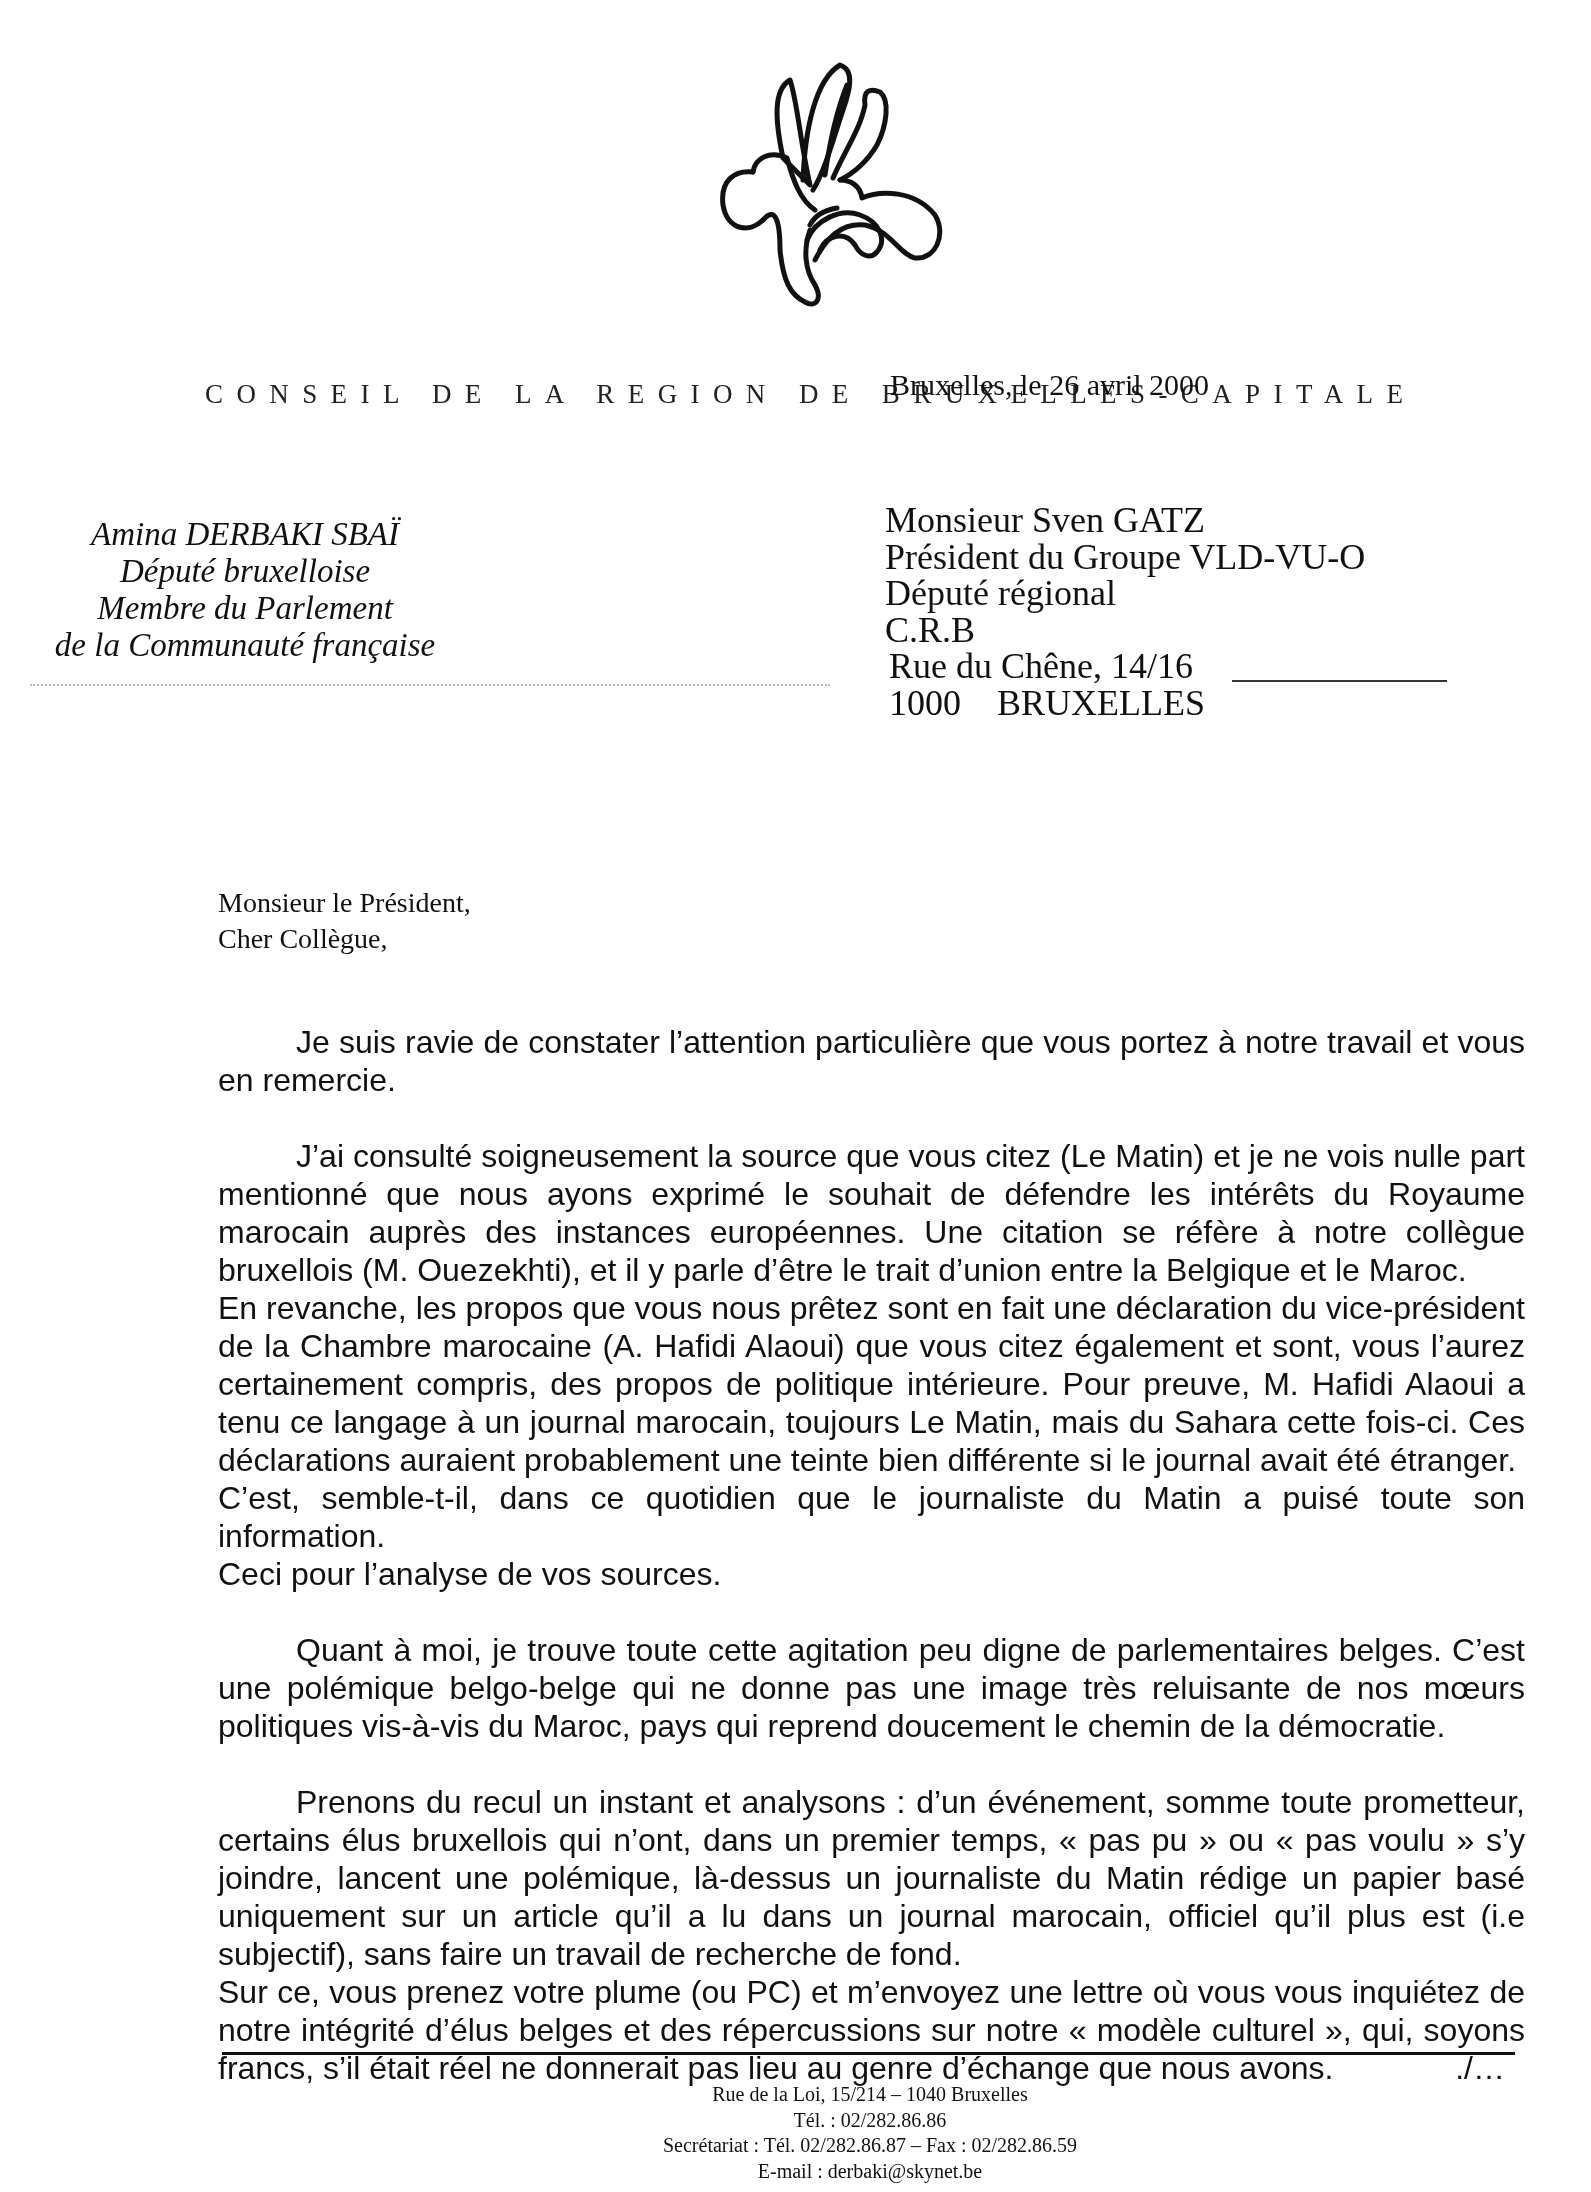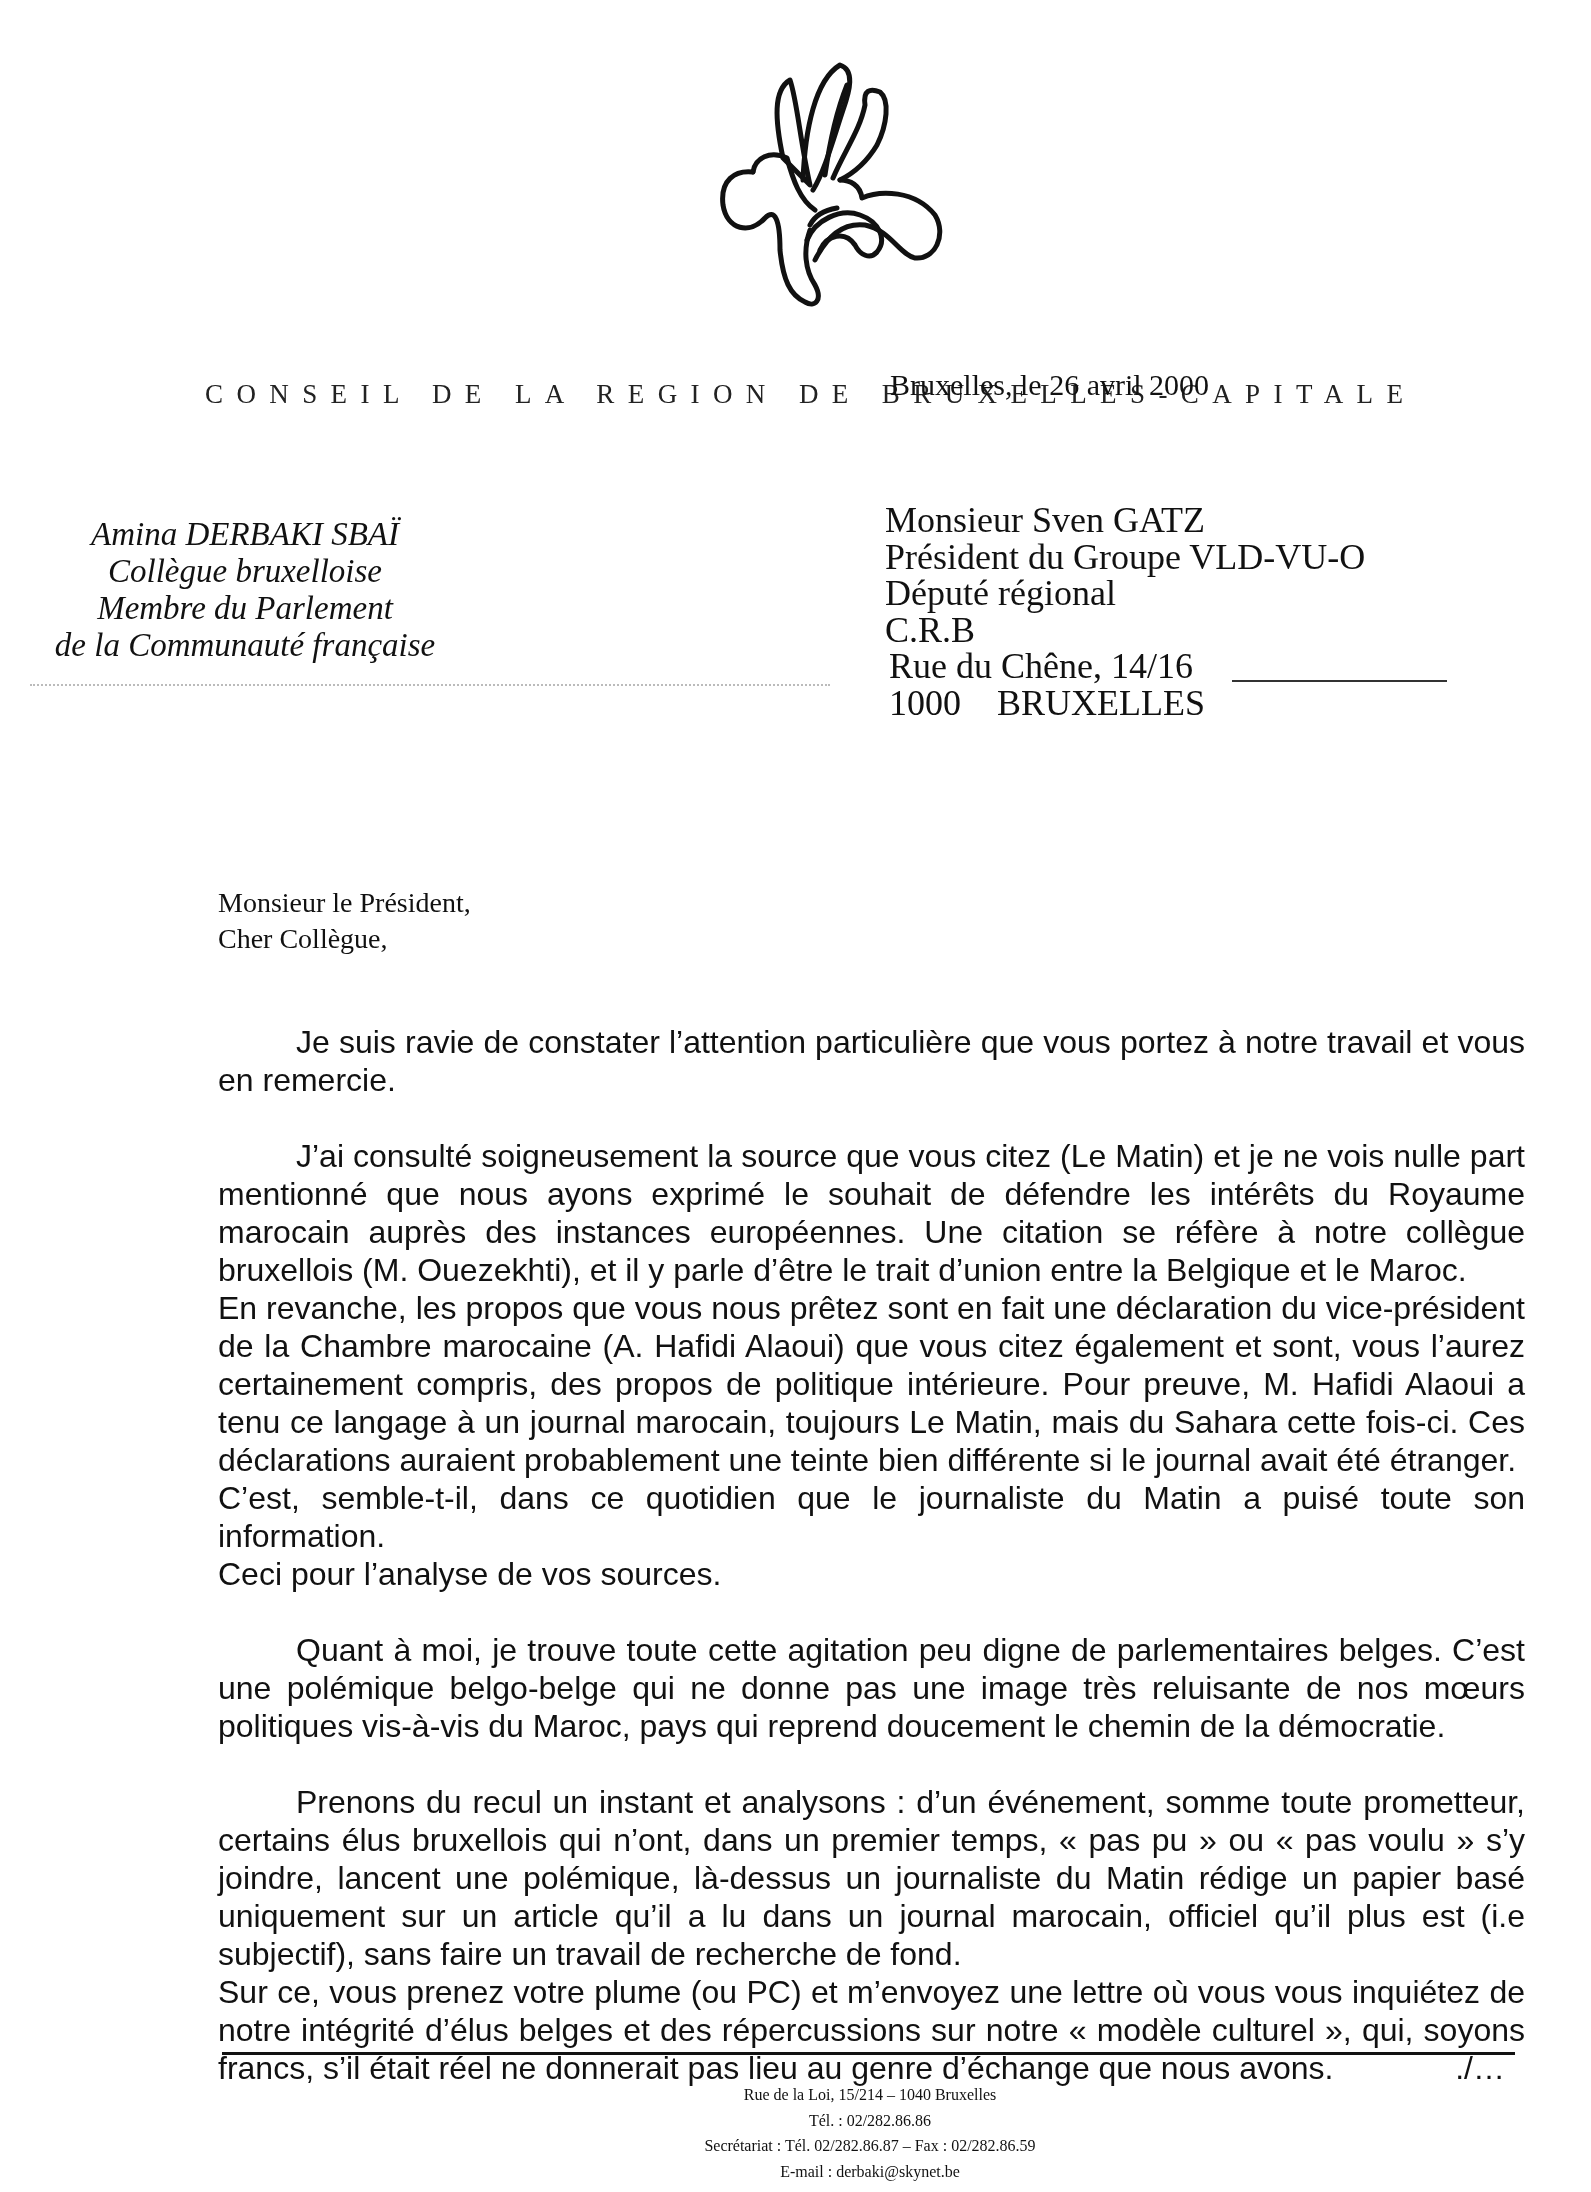--- a/index.html
+++ b/index.html
@@ -13,21 +13,21 @@
   #recipient { left:885px; top:502px; font-family:"Liberation Serif", serif; font-size:36px; line-height:36.5px; white-space:nowrap; }
   #recipient .indent { padding-left:4px; }
   #addr-rule { left:1232px; top:680px; width:215px; border-top:2px solid #333; height:0; }
   #salutation { left:218px; top:885px; font-family:"Liberation Serif", serif; font-size:28px; line-height:36px; }
   #body { left:218px; top:1023px; width:1307px; font-family:Liberation Sans, sans-serif; font-size:32px; line-height:38px; text-align:justify; }
   #body p { margin:0 0 38px 0; }
   #body .indent { text-indent:78px; }
   #body .last-par { margin-bottom:0;margin-top:12px; }
   #continued { display:inline-block; float:right; margin-right:20px; }
   #footer-rule { left:222px; top:2052px; width:1293px; height:0; border-top:3px solid #111; }
-  #footer { left:570px; top:2082px; width:600px; text-align:center; font-family:"Liberation Serif", serif; font-size:16px; line-height:25.5px; }
+  #footer { left:570px; top:2082px; width:600px; text-align:center; font-family:"Liberation Serif", serif; font-size:20px; line-height:25.5px; }
   .line { display:block; }
 </style>
 </head>
 <body>
 
 <svg id="logo" class="abs" viewBox="0 0 330 300" xmlns="http://www.w3.org/2000/svg">
   <g fill="none" stroke="#111" stroke-width="5" stroke-linejoin="round" stroke-linecap="round">
 
     <path d="M118 128 C 110 90, 108 60, 125 50 C 132 70, 135 110, 145 155 Z"></path>
 
@@ -45,21 +45,21 @@
     <path d="M145 195 C 150 185, 160 180, 172 178"></path>
   </g>
 </svg>
 
 <div id="council" class="abs" style="text-transform:uppercase; font-size:27px;margin-top:46px;">Conseil de la Region de Bruxelles-Capitale</div>
 
 <div id="date" class="abs">Bruxelles, le 26 avril 2000</div>
 
 <div id="sender" class="abs">
   <span class="line">Amina DERBAKI SBAÏ</span>
-  <span class="line">Collègue bruxelloise</span>
+  <span class="line">Député bruxelloise</span>
   <span class="line">Membre du Parlement</span>
   <span class="line">de la Communauté française</span>
 </div>
 <div id="sender-rule" class="abs"></div>
 
 <div id="recipient" class="abs">
   <span class="line">Monsieur Sven GATZ</span>
   <span class="line">Président du Groupe VLD-VU-O</span>
   <span class="line">Député régional</span>
   <span class="line">C.R.B</span>

